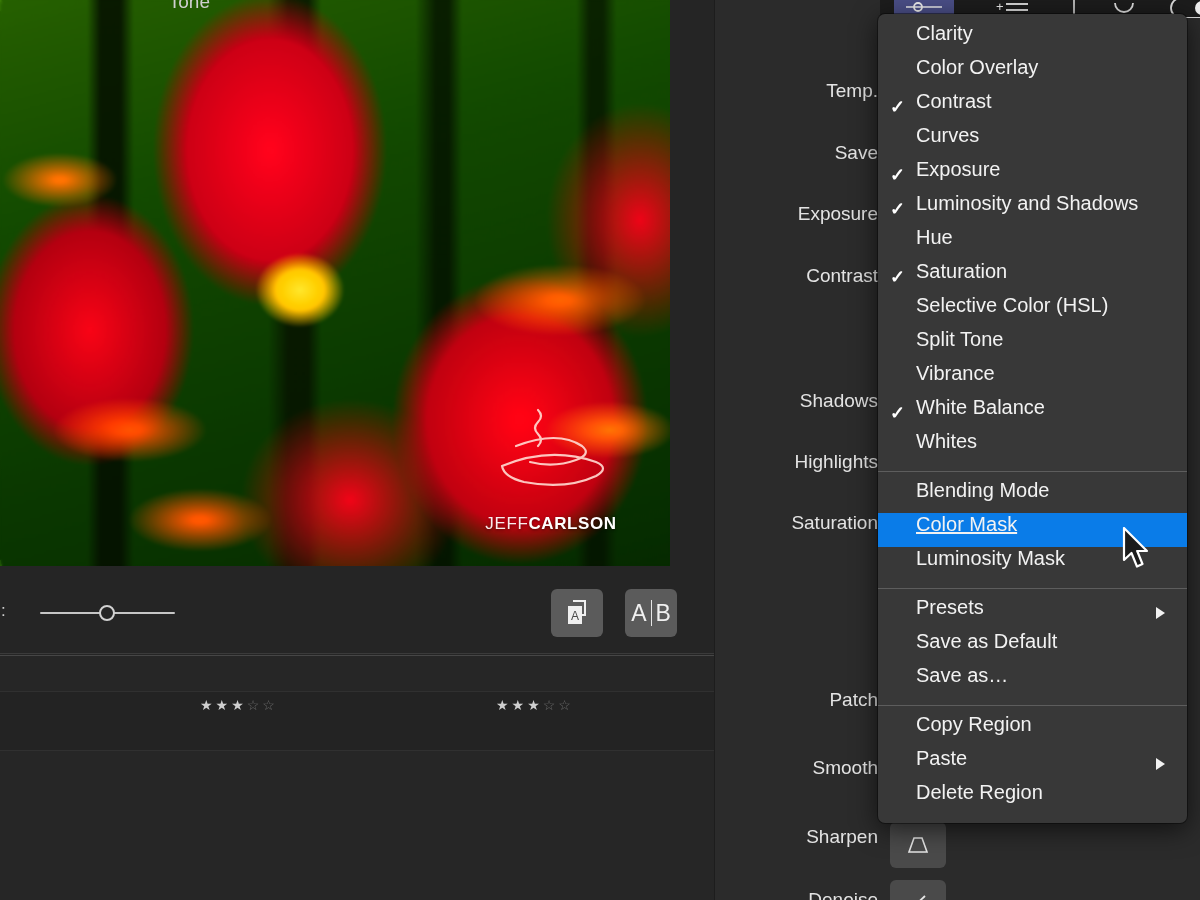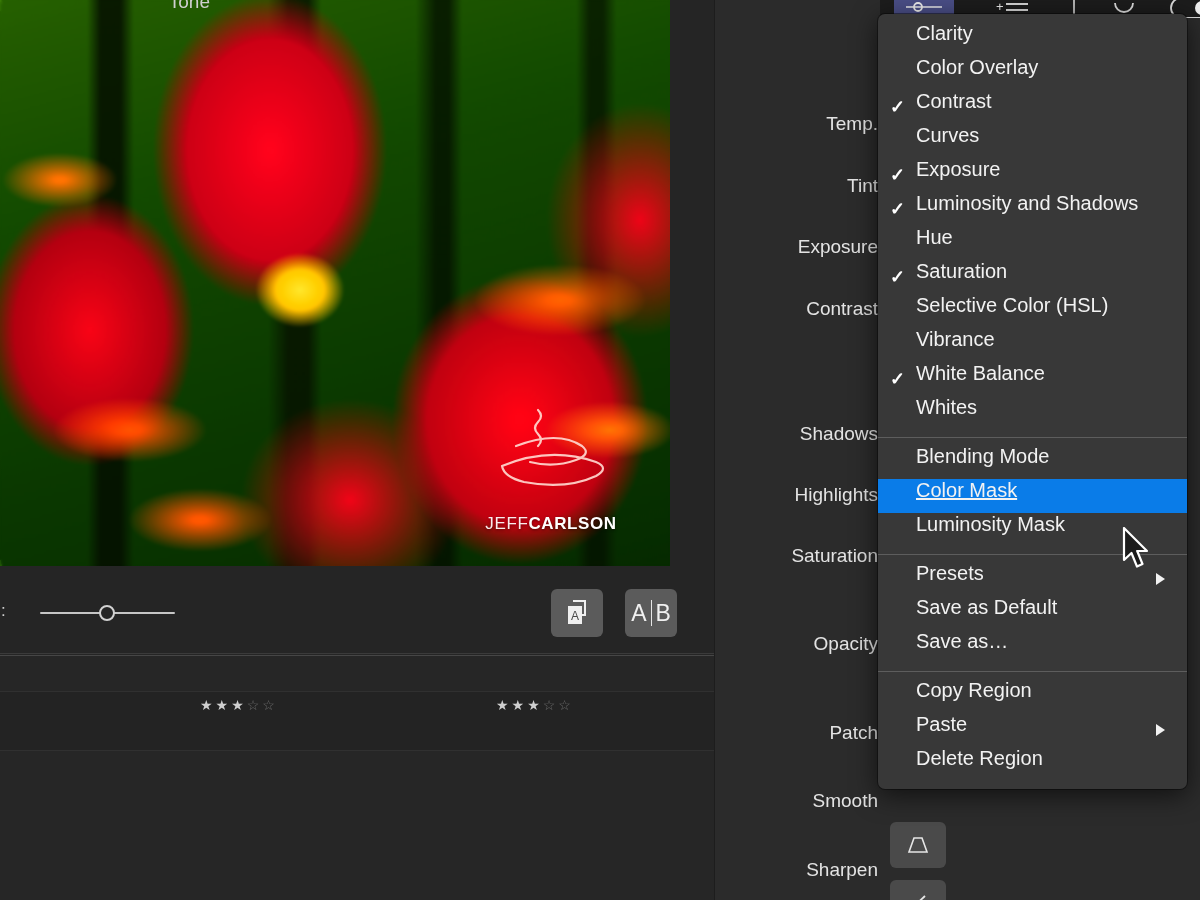--- a/index.html
+++ b/index.html
@@ -125,21 +125,20 @@
     position: absolute; left: 714px; top: 0; width: 1px; height: 900px; background: #1d1d1d;
   }
   .panel-title {
     position: absolute; left: 50px; top: -9px; width: 160px; text-align: right;
     color: #cfcfcf; font-size: 19px;
   }
   .pl {
     position: absolute; width: 210px; text-align: right;
     color: #e3e3e3; font-size: 19px; white-space: nowrap;
     right: 322px;
-    margin-top: 33px;
   }
 
   
   .icon-strip {
     position: absolute; left: 880px; top: 0; width: 320px; height: 18px;
     background: #1c1c1c;
   }
   .icon-slot { position: absolute; top: -4px; height: 22px; display:flex; align-items:center; justify-content:center; }
   .icon-slot.sel { background: #4a4e86; border-radius: 3px; }
 
@@ -243,27 +242,26 @@
         <span class="star off">☆</span>
       </div>
   </div>
 
   <div class="right-panel"></div>
   <div class="panel-divider"></div>
 
   <div class="panel-title">Tone</div>
 
   <div class="pl" style="top:80px">Temp.</div>
-  <div class="pl" style="top:142px">Tint</div>
+  <div class="pl" style="top:142px">Save</div>
   <div class="pl" style="top:203px">Exposure</div>
   <div class="pl" style="top:265px">Contrast</div>
   <div class="pl" style="top:390px">Shadows</div>
   <div class="pl" style="top:451px">Highlights</div>
   <div class="pl" style="top:512px">Saturation</div>
-  <div class="pl" style="top:600px">Opacity</div>
   <div class="pl" style="top:689px">Patch</div>
   <div class="pl" style="top:757px">Smooth</div>
   <div class="pl" style="top:826px">Sharpen</div>
   <div class="pl" style="top:889px">Denoise</div>
 
   <div class="panel-btn" style="left:890px; top:822px">
     <svg width="26" height="20" viewBox="0 0 26 20">
       <path d="M9 3 L17 3 L22 17 L4 17 Z" fill="none" stroke="#e6e6e6" stroke-width="1.6"></path>
     </svg>
   </div>
@@ -331,20 +329,23 @@
         <span>Hue</span>
       </div>
       <div class="mi">
         <span class="chk">✓</span>
         <span>Saturation</span>
       </div>
       <div class="mi">
         <span>Selective Color (HSL)</span>
       </div>
       <div class="mi">
+        <span>Split Tone</span>
+      </div>
+      <div class="mi">
         <span>Vibrance</span>
       </div>
       <div class="mi">
         <span class="chk">✓</span>
         <span>White Balance</span>
       </div>
       <div class="mi">
         <span>Whites</span>
       </div>
       <div class="msep"></div>

